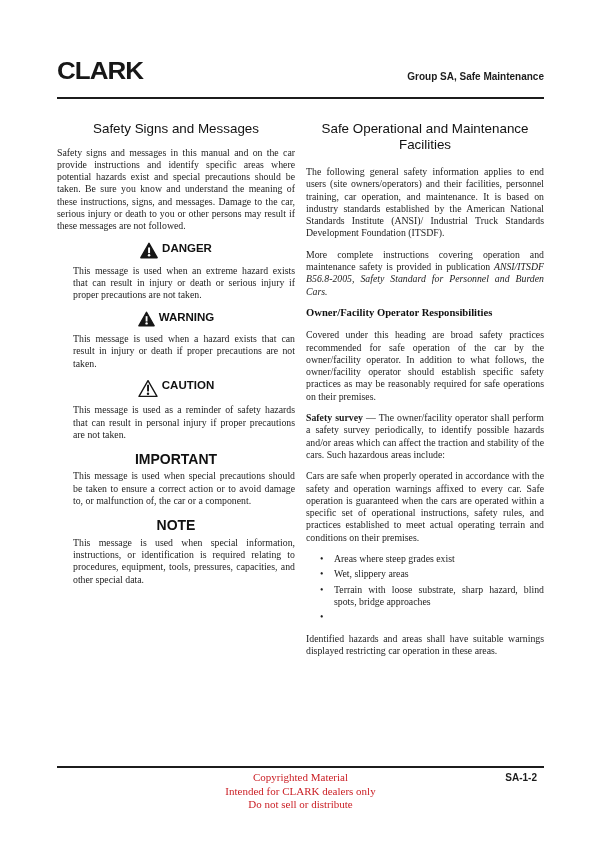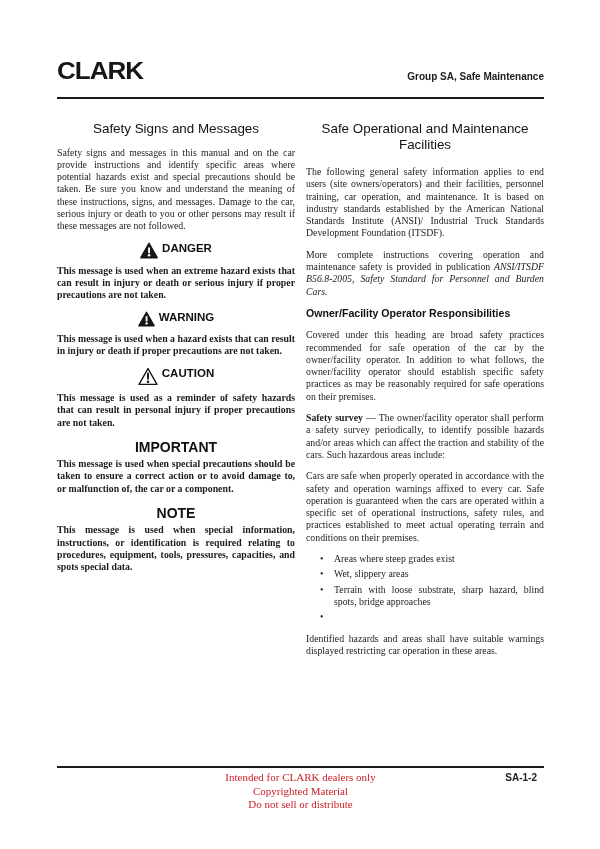--- a/index.html
+++ b/index.html
@@ -16,30 +16,30 @@
         letter-spacing:-1px;line-height:1;color:#171717;transform:scaleY(.92);}
   .group-title{font-family:"Liberation Sans",sans-serif;font-weight:bold;
         font-size:10px;color:#1c1c1c;padding-bottom:2px;}
 
   
   .cols{display:flex;gap:11px;margin-top:22px;}
   .col{width:238px;font-size:9.8px;line-height:12.3px;text-align:justify;}
   .col-title{font-family:"Liberation Sans",sans-serif;font-weight:normal;
         font-size:13.4px;line-height:15.5px;text-align:center;margin:0 0 10px 0;color:#111;}
   .para{margin:0 0 9px 0;}
-  .bold-para{font-weight:bold;margin:0 0 7px 0;}
+  .bold-para{font-weight:normal;margin:0 0 7px 16px;}
 
   .alert-head{display:flex;justify-content:center;gap:4px;
         font-family:"Liberation Sans",sans-serif;font-weight:bold;font-size:11.5px;
         margin:9px 0 4px 0;color:#111;}
   .plain-head{font-family:"Liberation Sans",sans-serif;font-weight:bold;font-size:14px;
         text-align:center;margin:12px 0 5px 0;color:#111;}
   .tri{display:inline-block;}
 
-  .subhead{font-family:Liberation Sans, sans-serif;font-weight:bold;font-size:10.6px;
+  .subhead{font-family:Liberation Serif, serif;font-weight:bold;font-size:10.6px;
         text-align:left;margin:4px 0 10px 0;color:#111;}
 
   .bullets{margin:2px 0 9px 0;padding:0;list-style:none;}
   .bullets li{display:flex;margin:0 0 3px 0;}
   .bullets .dot{width:14px;padding-left:14px;flex:none;text-align:left;}
   .bullets .btxt{flex:1;text-align:justify;}
 
   
   .ftr{position:absolute;left:57px;top:766px;width:487px;
        border-top:2px solid #1c1c1c;padding-top:3px;}
@@ -98,21 +98,21 @@
           </svg>
         </span>
         <span>CAUTION</span>
       </div>
       <p class="bold-para">This message is used as a reminder of safety hazards that can result in personal injury if proper precautions are not taken.</p>
 
       <div class="plain-head">IMPORTANT</div>
       <p class="bold-para">This message is used when special precautions should be taken to ensure a correct action or to avoid damage to, or malfunction of, the car or a component.</p>
 
       <div class="plain-head">NOTE</div>
-      <p class="bold-para">This message is used when special information, instructions, or identification is required relating to procedures, equipment, tools, pressures, capacities, and spots special data.</p>
+      <p class="bold-para">This message is used when special information, instructions, or identification is required relating to procedures, equipment, tools, pressures, capacities, and other special data.</p>
 
     </div>
 
     <div class="col">
       <h2 class="col-title">Safe Operational and Maintenance Facilities</h2>
 
       <p class="para" style="margin-top:14px;">The following general safety information applies to end users (site owners/operators) and their facilities, personnel training, car operation, and maintenance. It is based on industry standards established by the American National Standards Institute (ANSI)/ Industrial Truck Standards Development Foundation (ITSDF).</p>
 
       <p class="para"><span>More complete instructions covering operation and maintenance safety is provided in publication </span><i>ANSI/ITSDF B56.8-2005, Safety Standard for Personnel and Burden Cars.</i></p>
 
@@ -142,18 +142,18 @@
         </li>
       </ul>
 
       <p class="para">Identified hazards and areas shall have suitable warnings displayed restricting car operation in these areas.</p>
     </div>
   </div>
 </div>
 
 <div class="ftr">
   <div class="copy">
+    <div>Copyrighted Material</div>
     <div>Intended for CLARK dealers only</div>
-    <div>Copyrighted Material</div>
     <div>Do not sell or distribute</div>
   </div>
   <span class="pageno">SA-1-2</span>
 </div>
 
 </body></html>

